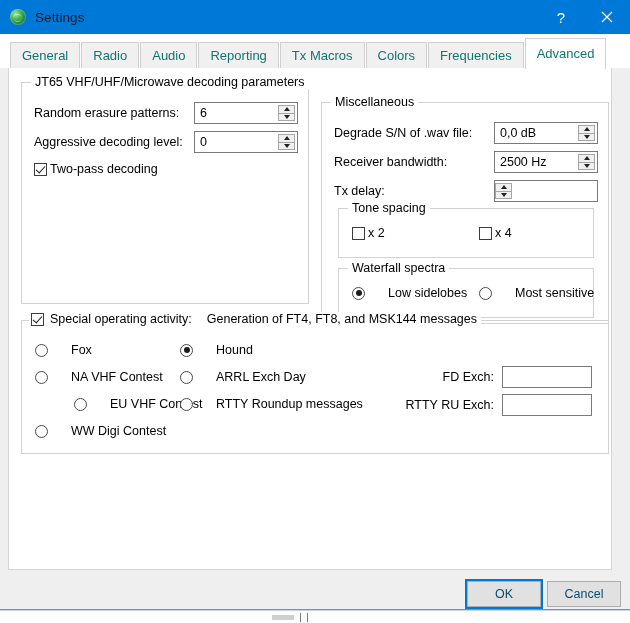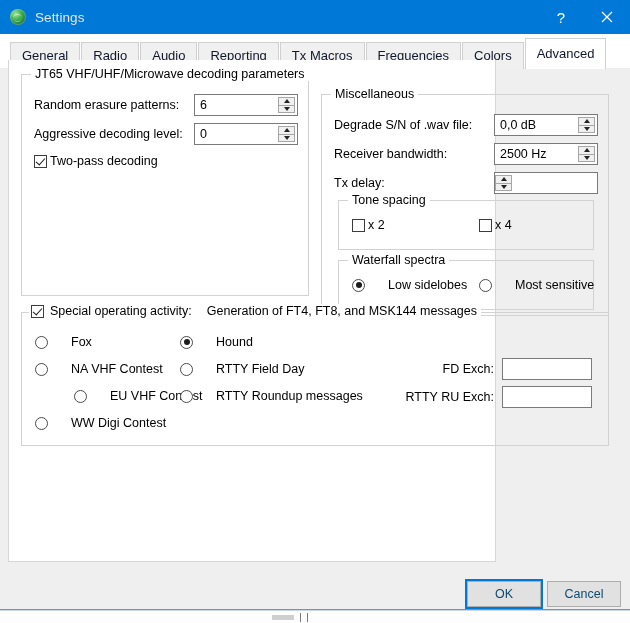--- a/index.html
+++ b/index.html
@@ -21,47 +21,47 @@
     background:radial-gradient(circle at 35% 32%, #9fe8a0 0%, #3fae4a 40%, #1d7f46 70%, #15527f 100%);
     box-shadow:inset 0 0 0 1px rgba(255,255,255,.25);
     position:relative;flex:none;
   }
   .app-icon:after{
     content:"";position:absolute;left:3px;top:5px;width:9px;height:6px;
     border-top:1px solid rgba(255,255,255,.55);
     border-bottom:1px solid rgba(255,255,255,.4);
     border-radius:50%;
   }
-  .title-text{color:#e5e5e5;font-size:13.5px;letter-spacing:.1px;}
+  .title-text{color:#0f172a;font-size:13.5px;letter-spacing:.1px;}
   .tb-btns{position:absolute;right:0;top:0;height:34px;display:flex;}
   .tb-btn{
     width:46px;height:34px;display:flex;align-items:center;justify-content:center;
     color:#fff;font-size:15px;line-height:1;
   }
   .tb-btn.help{font-size:15px;}
   .tb-btn.close svg{display:block;}
 
   
   .tabstrip{
     height:34px;background:#fff;position:relative;
     padding-left:10px;display:flex;align-items:flex-end;
   }
   .tab{
     height:26px;line-height:26px;padding:0 11px;margin-right:1px;
     background:#f0f0f0;border:1px solid #d0d0d0;border-bottom:none;
-    font-size:13px;color:#0f172a;position:relative;top:1px;white-space:nowrap;
+    font-size:13px;color:#0f766e;position:relative;top:1px;white-space:nowrap;
   }
   .tab.active{
     background:#fff;border-color:#d0d0d0;height:30px;line-height:30px;
     top:1px;z-index:3;font-size:13px;
   }
 
   
   .tabpage{
-    position:absolute;left:8px;top:60px;width:488px;height:502px;
+    position:absolute;left:8px;top:68px;width:604px;height:502px;
     background:#fff;border:1px solid #d6d6d6;border-top:none;
     box-sizing:border-box;
   }
 
   
   .gbox{position:absolute;box-sizing:border-box;border:1px solid #d2d2d2;}
   .gbox > .gtitle{
     position:absolute;top:-8px;left:9px;background:#fff;padding:0 4px;
     font-size:12.5px;color:#000;white-space:nowrap;
   }
@@ -147,22 +147,22 @@
     </div>
   </div>
 </div>
 
 <div class="tabstrip" id="tabstrip">
     <div class="tab">General</div>
     <div class="tab">Radio</div>
     <div class="tab">Audio</div>
     <div class="tab">Reporting</div>
     <div class="tab">Tx Macros</div>
+    <div class="tab">Colors</div>
     <div class="tab">Frequencies</div>
-    <div class="tab">Colors</div>
     <div class="tab active">Advanced</div>
   </div>
 
 <div class="tabpage">
 
   <div class="gbox" style="left:12px;top:14px;width:288px;height:222px;">
     <div class="gtitle">JT65 VHF/UHF/Microwave decoding parameters</div>
 
     <div class="lbl" style="left:12px;top:23px;">Random erasure patterns:</div>
     <div class="spin" style="left:172px;top:19px;width:104px;">
@@ -287,21 +287,21 @@
           <span>WW Digi Contest</span>
         </div>
       </div>
     <div id="special-right">
         <div class="rad" style="left: 158px; top: 22px;">
           <span class="circ on"></span>
           <span>Hound</span>
         </div>
         <div class="rad" style="left: 158px; top: 49px;">
           <span class="circ"></span>
-          <span>RTTY Field Day</span>
+          <span>ARRL Exch Day</span>
         </div>
         <div class="rad" style="left: 158px; top: 76px;">
           <span class="circ"></span>
           <span>RTTY Roundup messages</span>
         </div>
       </div>
 
     <div class="lbl r" style="left:380px;top:49px;width:92px;">FD Exch:</div>
     <div class="txtfield" style="left:480px;top:45px;width:90px;"></div>
 

